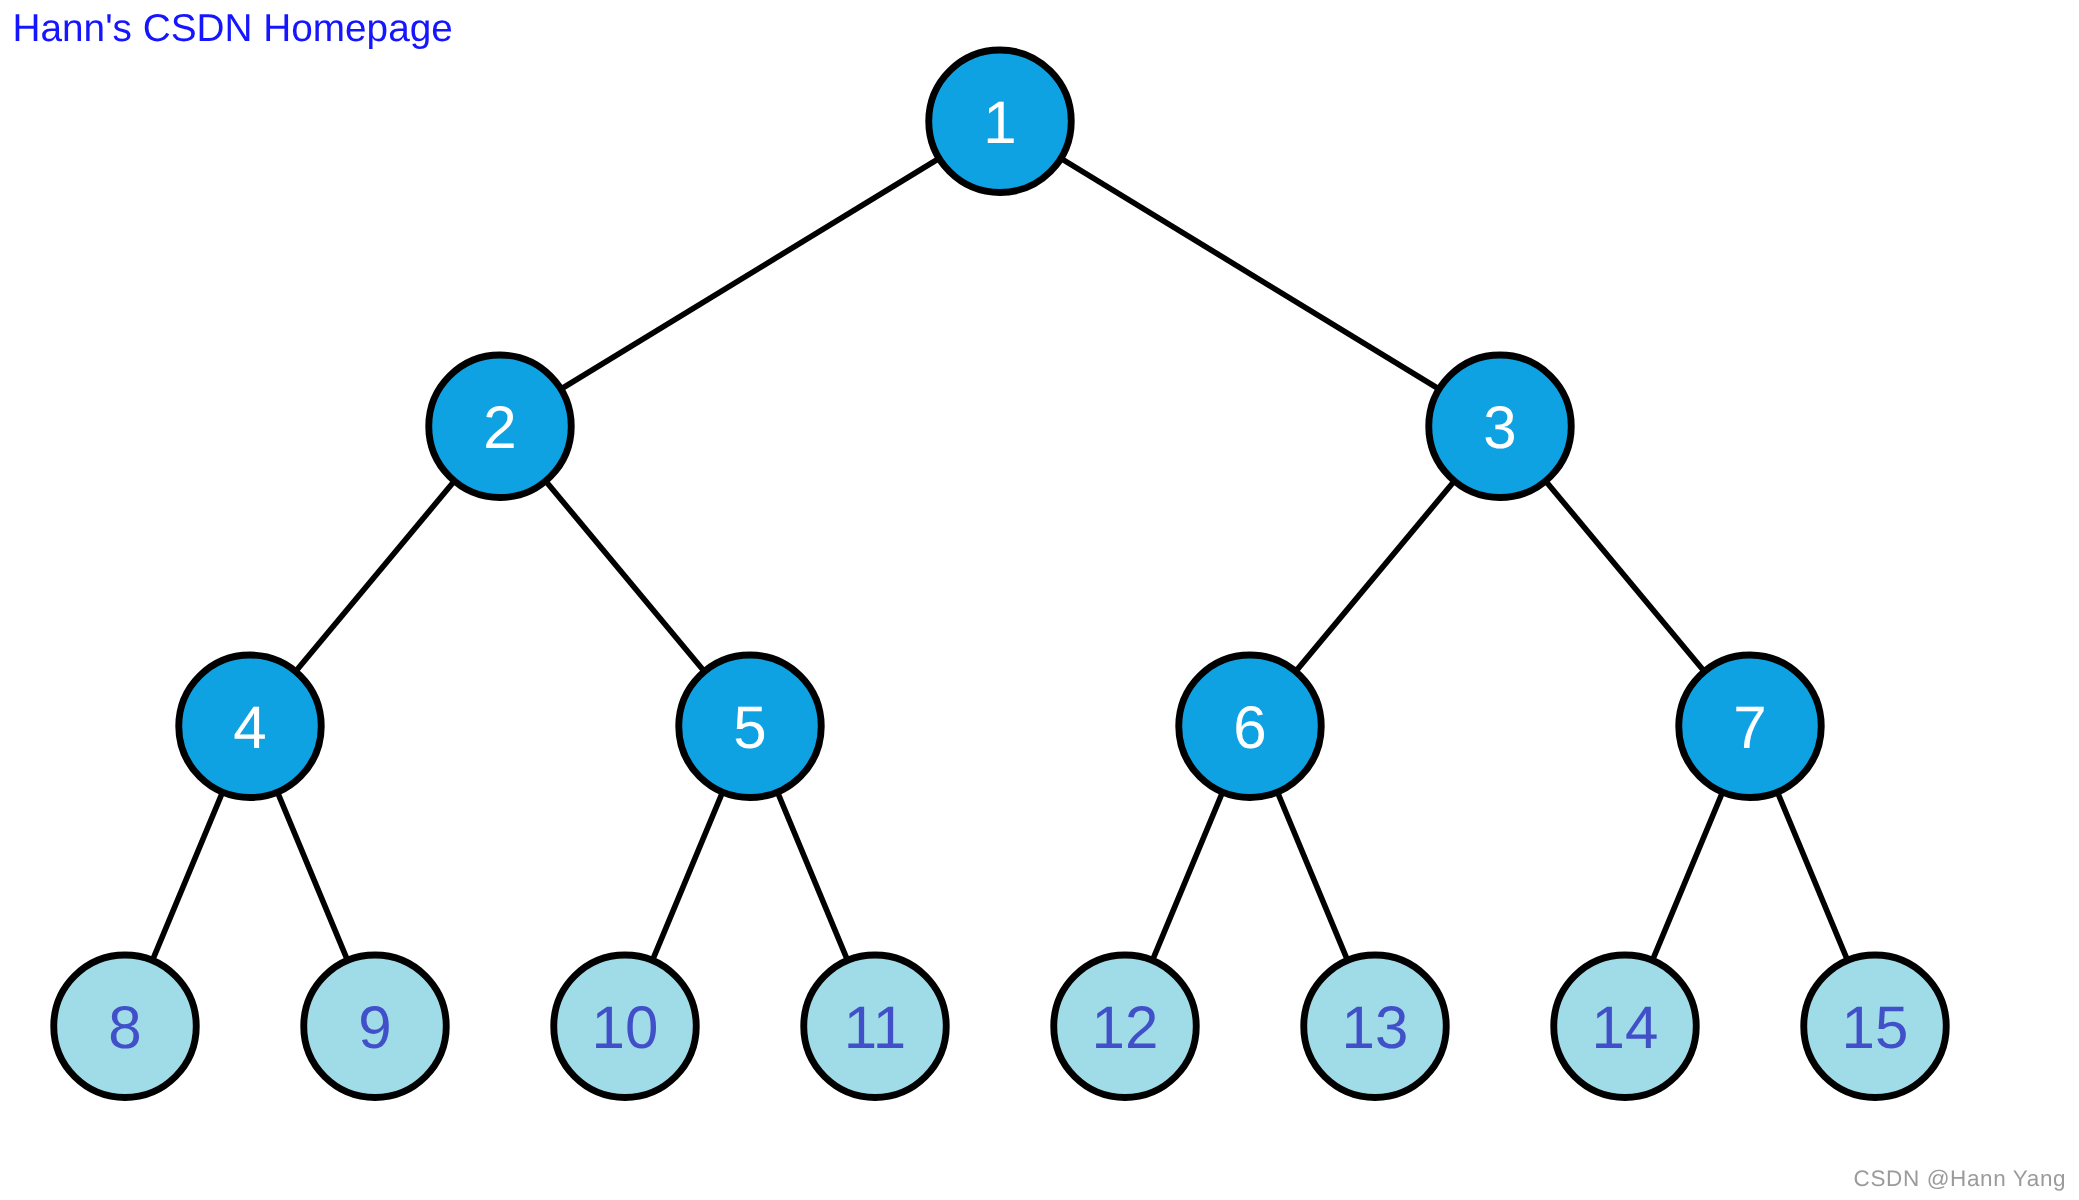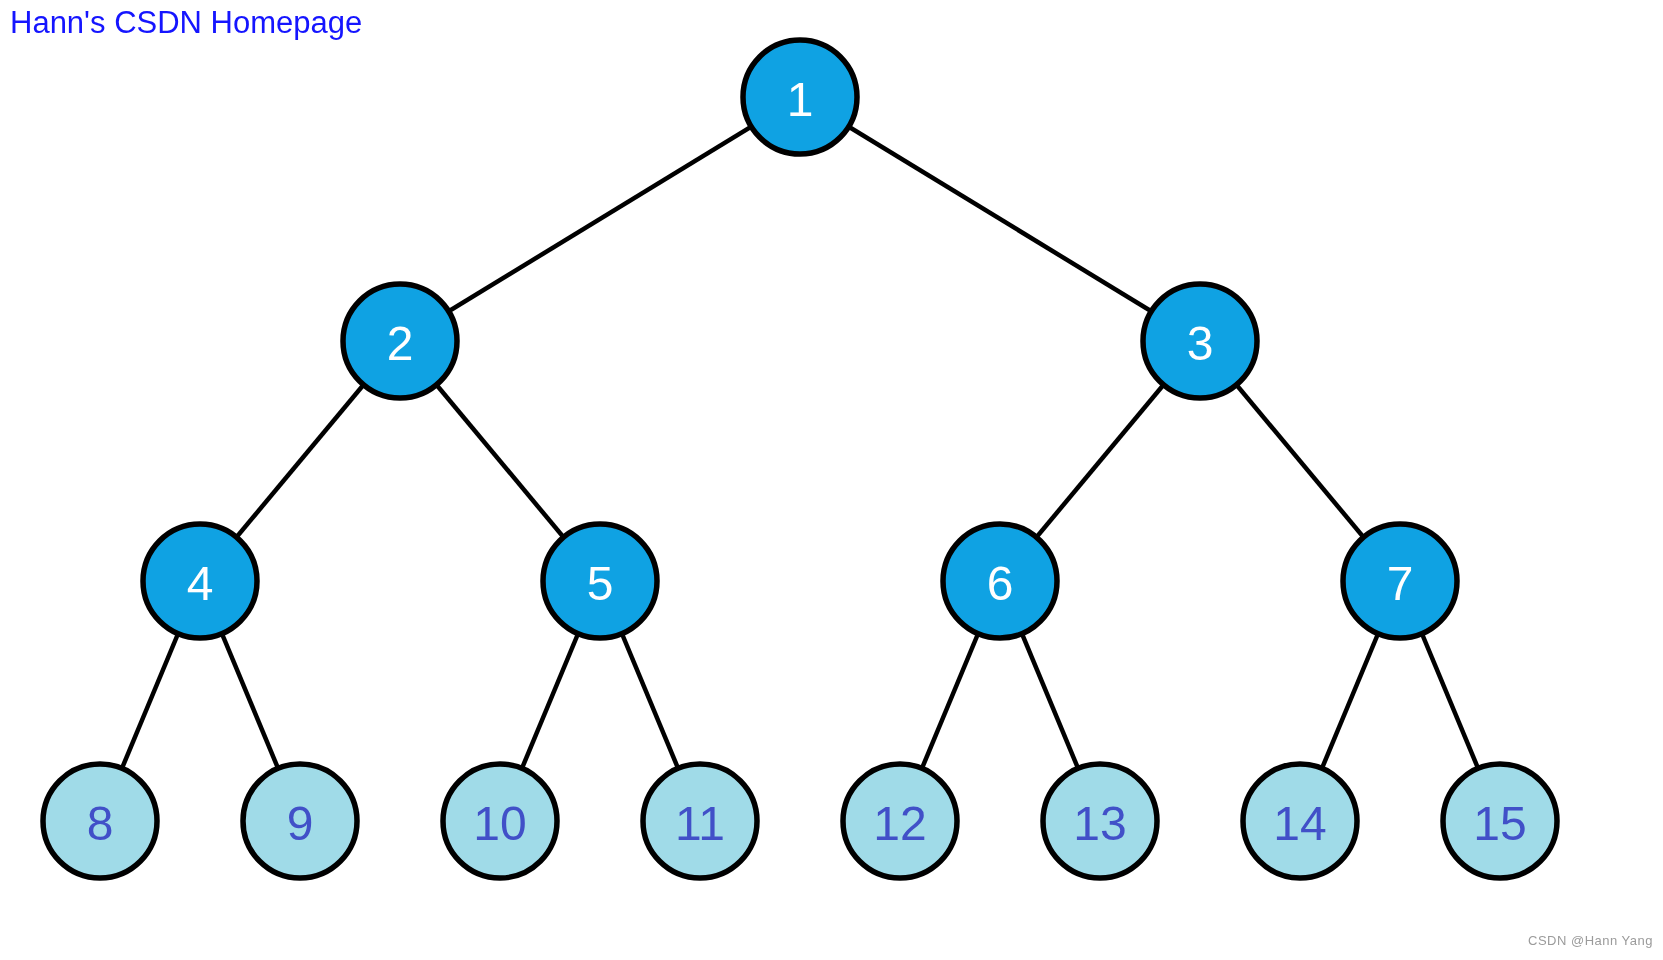--- a/index.html
+++ b/index.html
@@ -11,21 +11,21 @@
   }
   .stage { position: relative; width: 1663px; height: 960px; background: #ffffff; }
   .title {
     position: absolute; left: 10px; top: 5px;
     font-size: 31px; font-weight: 400;
     cursor: pointer;
   }
   svg.tree { position: absolute; left: 0; top: 0; display: block; }
   .watermark {
     position: absolute; right: 10px; top: 933px;
-    font-size: 13px; letter-spacing: 0.5px;
+    font-size: 18px; letter-spacing: 0.5px;
   }
   .node-label-text {
     font-family: "Liberation Sans", sans-serif;
     pointer-events: none;
   }
 </style>
 </head>
 <body>
 
 <div class="stage" style="background: rgb(255, 255, 255);">

